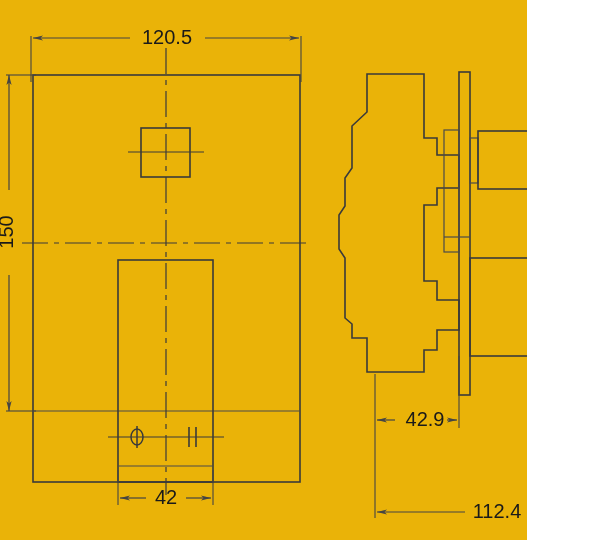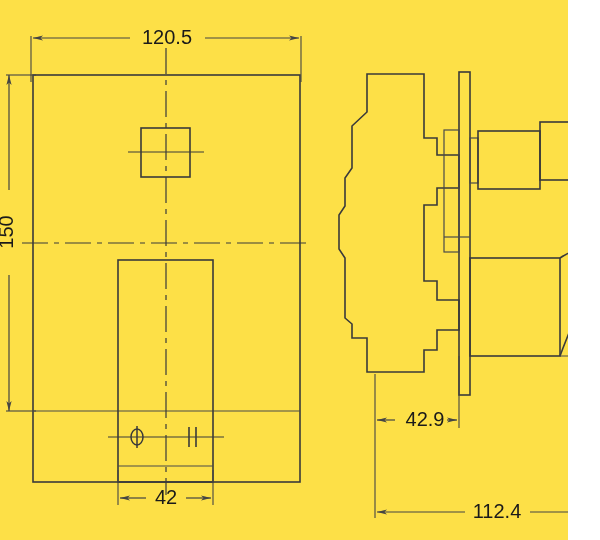--- a/index.html
+++ b/index.html
@@ -6,23 +6,23 @@
   html, body {
     margin: 0;
     padding: 0;
     background: #ffffff;
   }
   body {
     font-family: "Liberation Sans", sans-serif;
   }
   #drawing-root {
     position: relative;
-    width: 568px;
+    width: 527px;
     height: 540px;
-    background: #fde047;
+    background: #eab308;
     overflow: hidden;
   }
   #drawing-svg {
     display: block;
     width: 600px;
     height: 540px;
   }
   .obj-line {
     fill: none;
     stroke: #3a3a3a;

